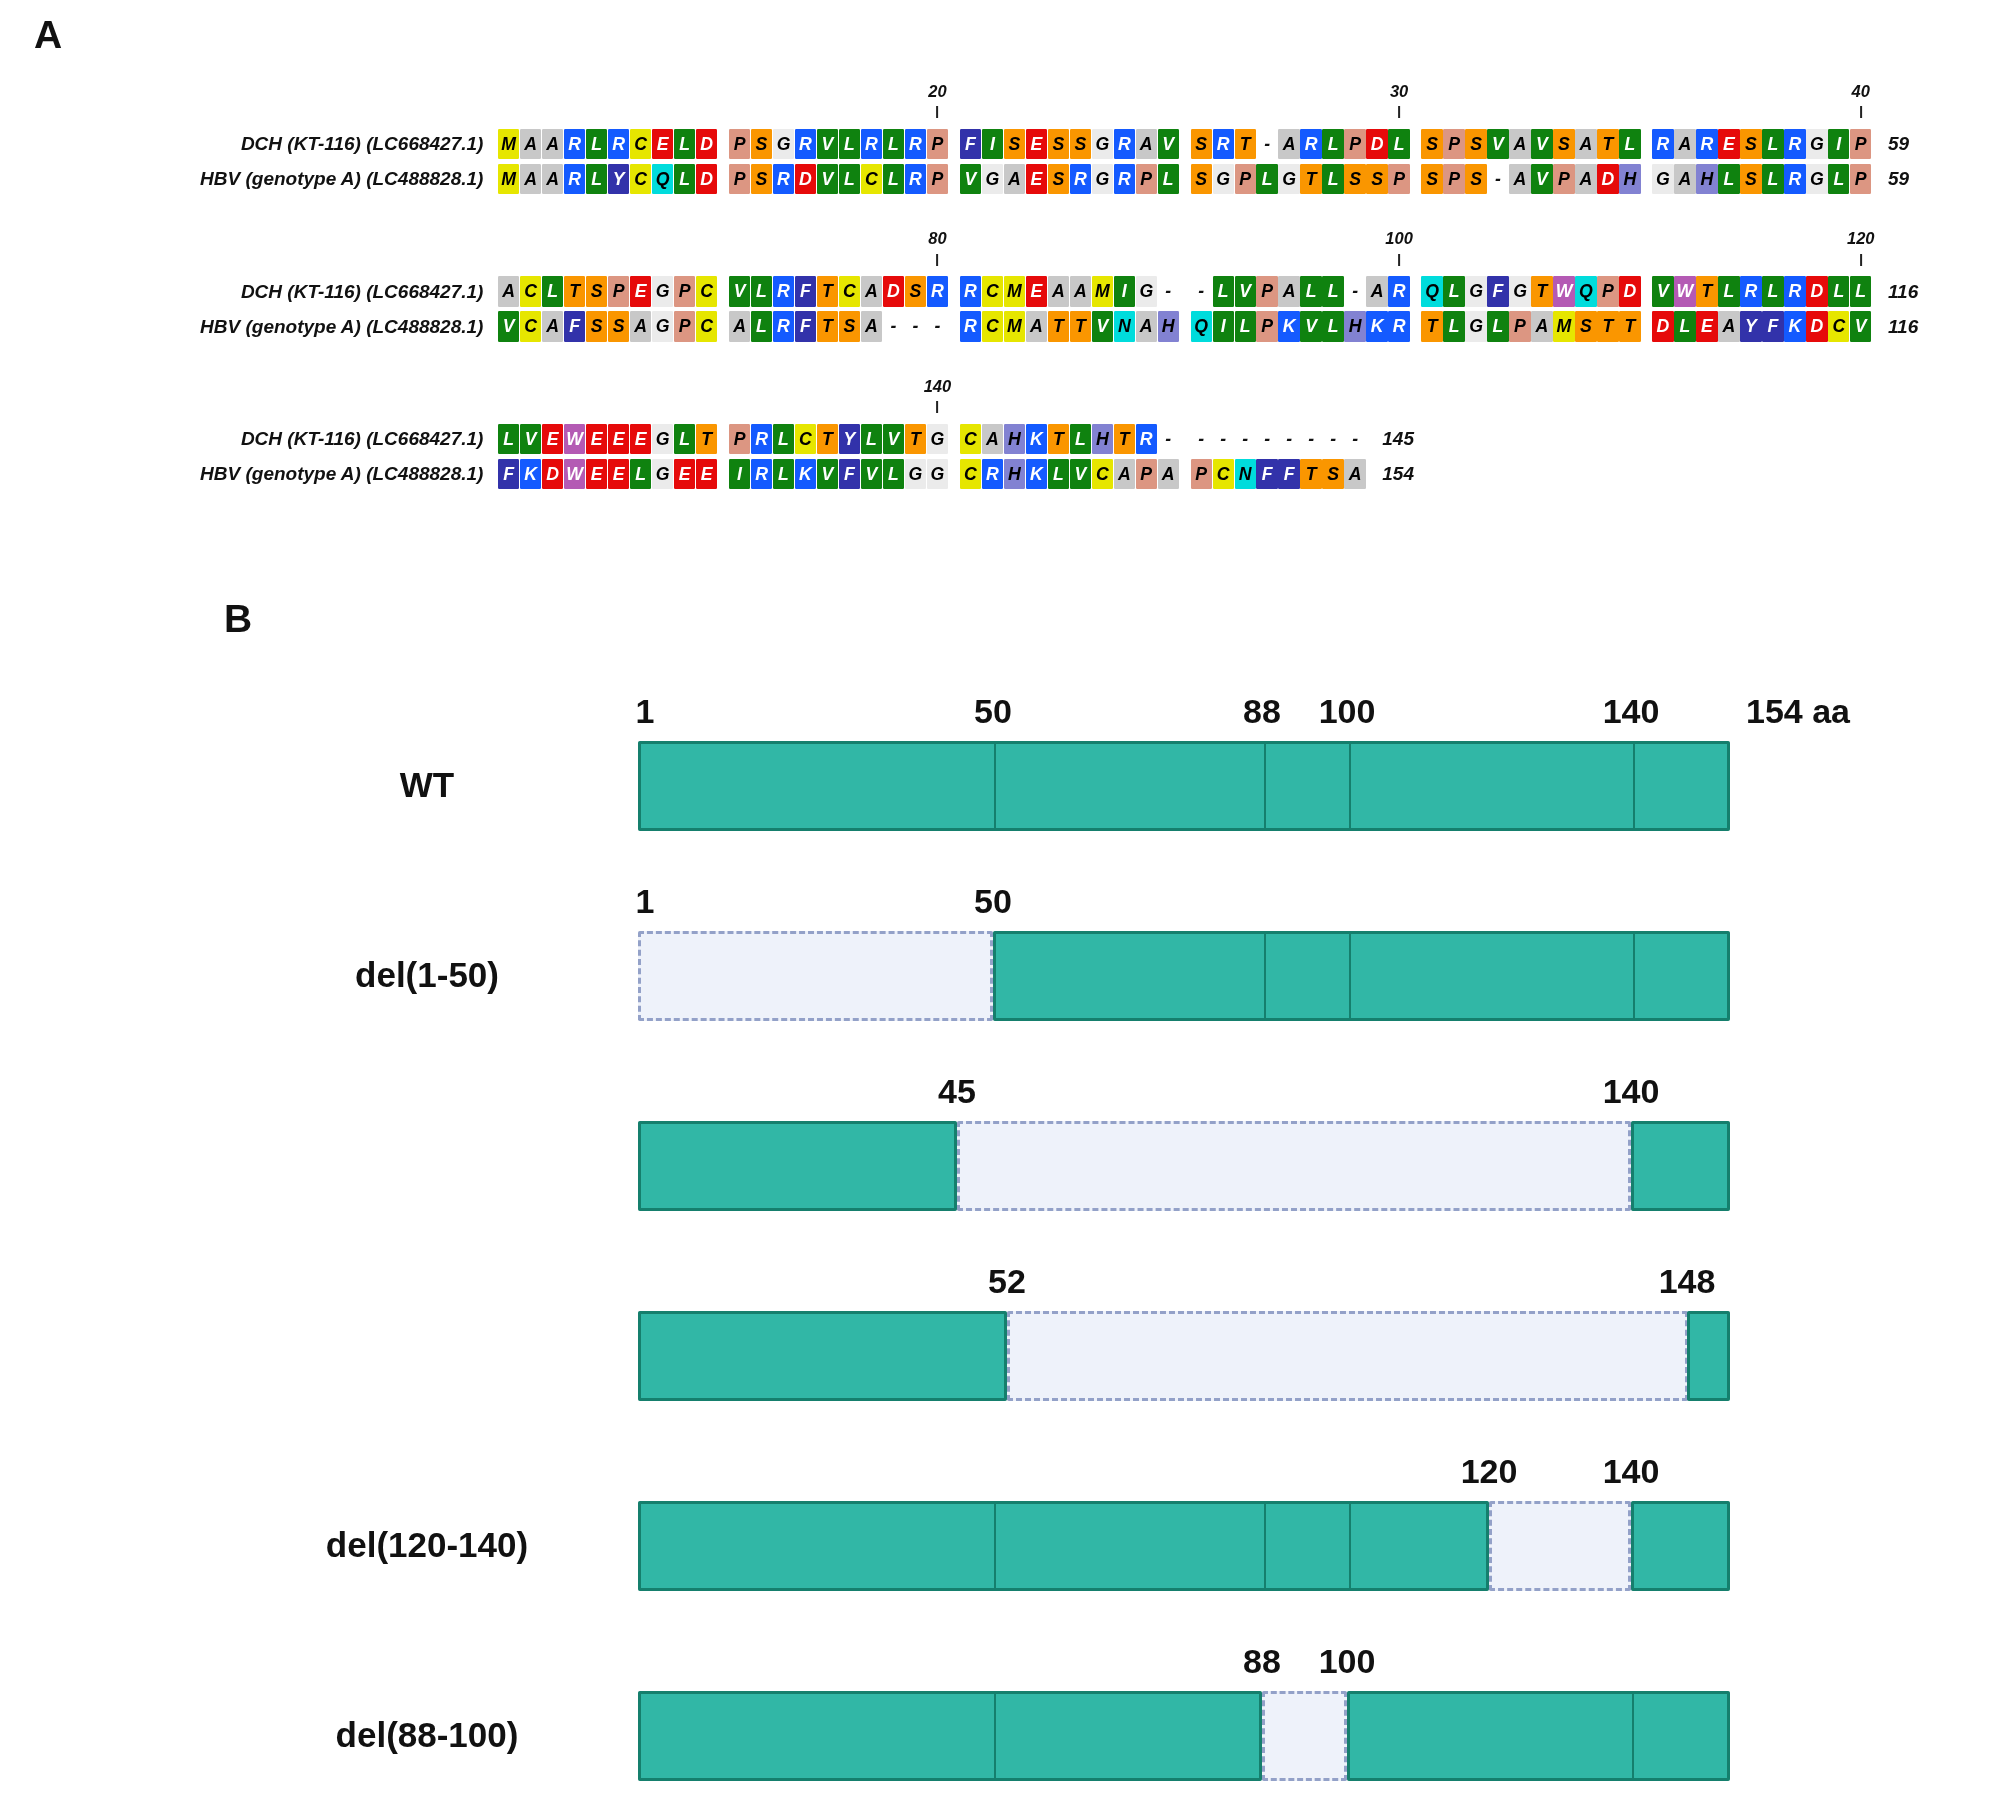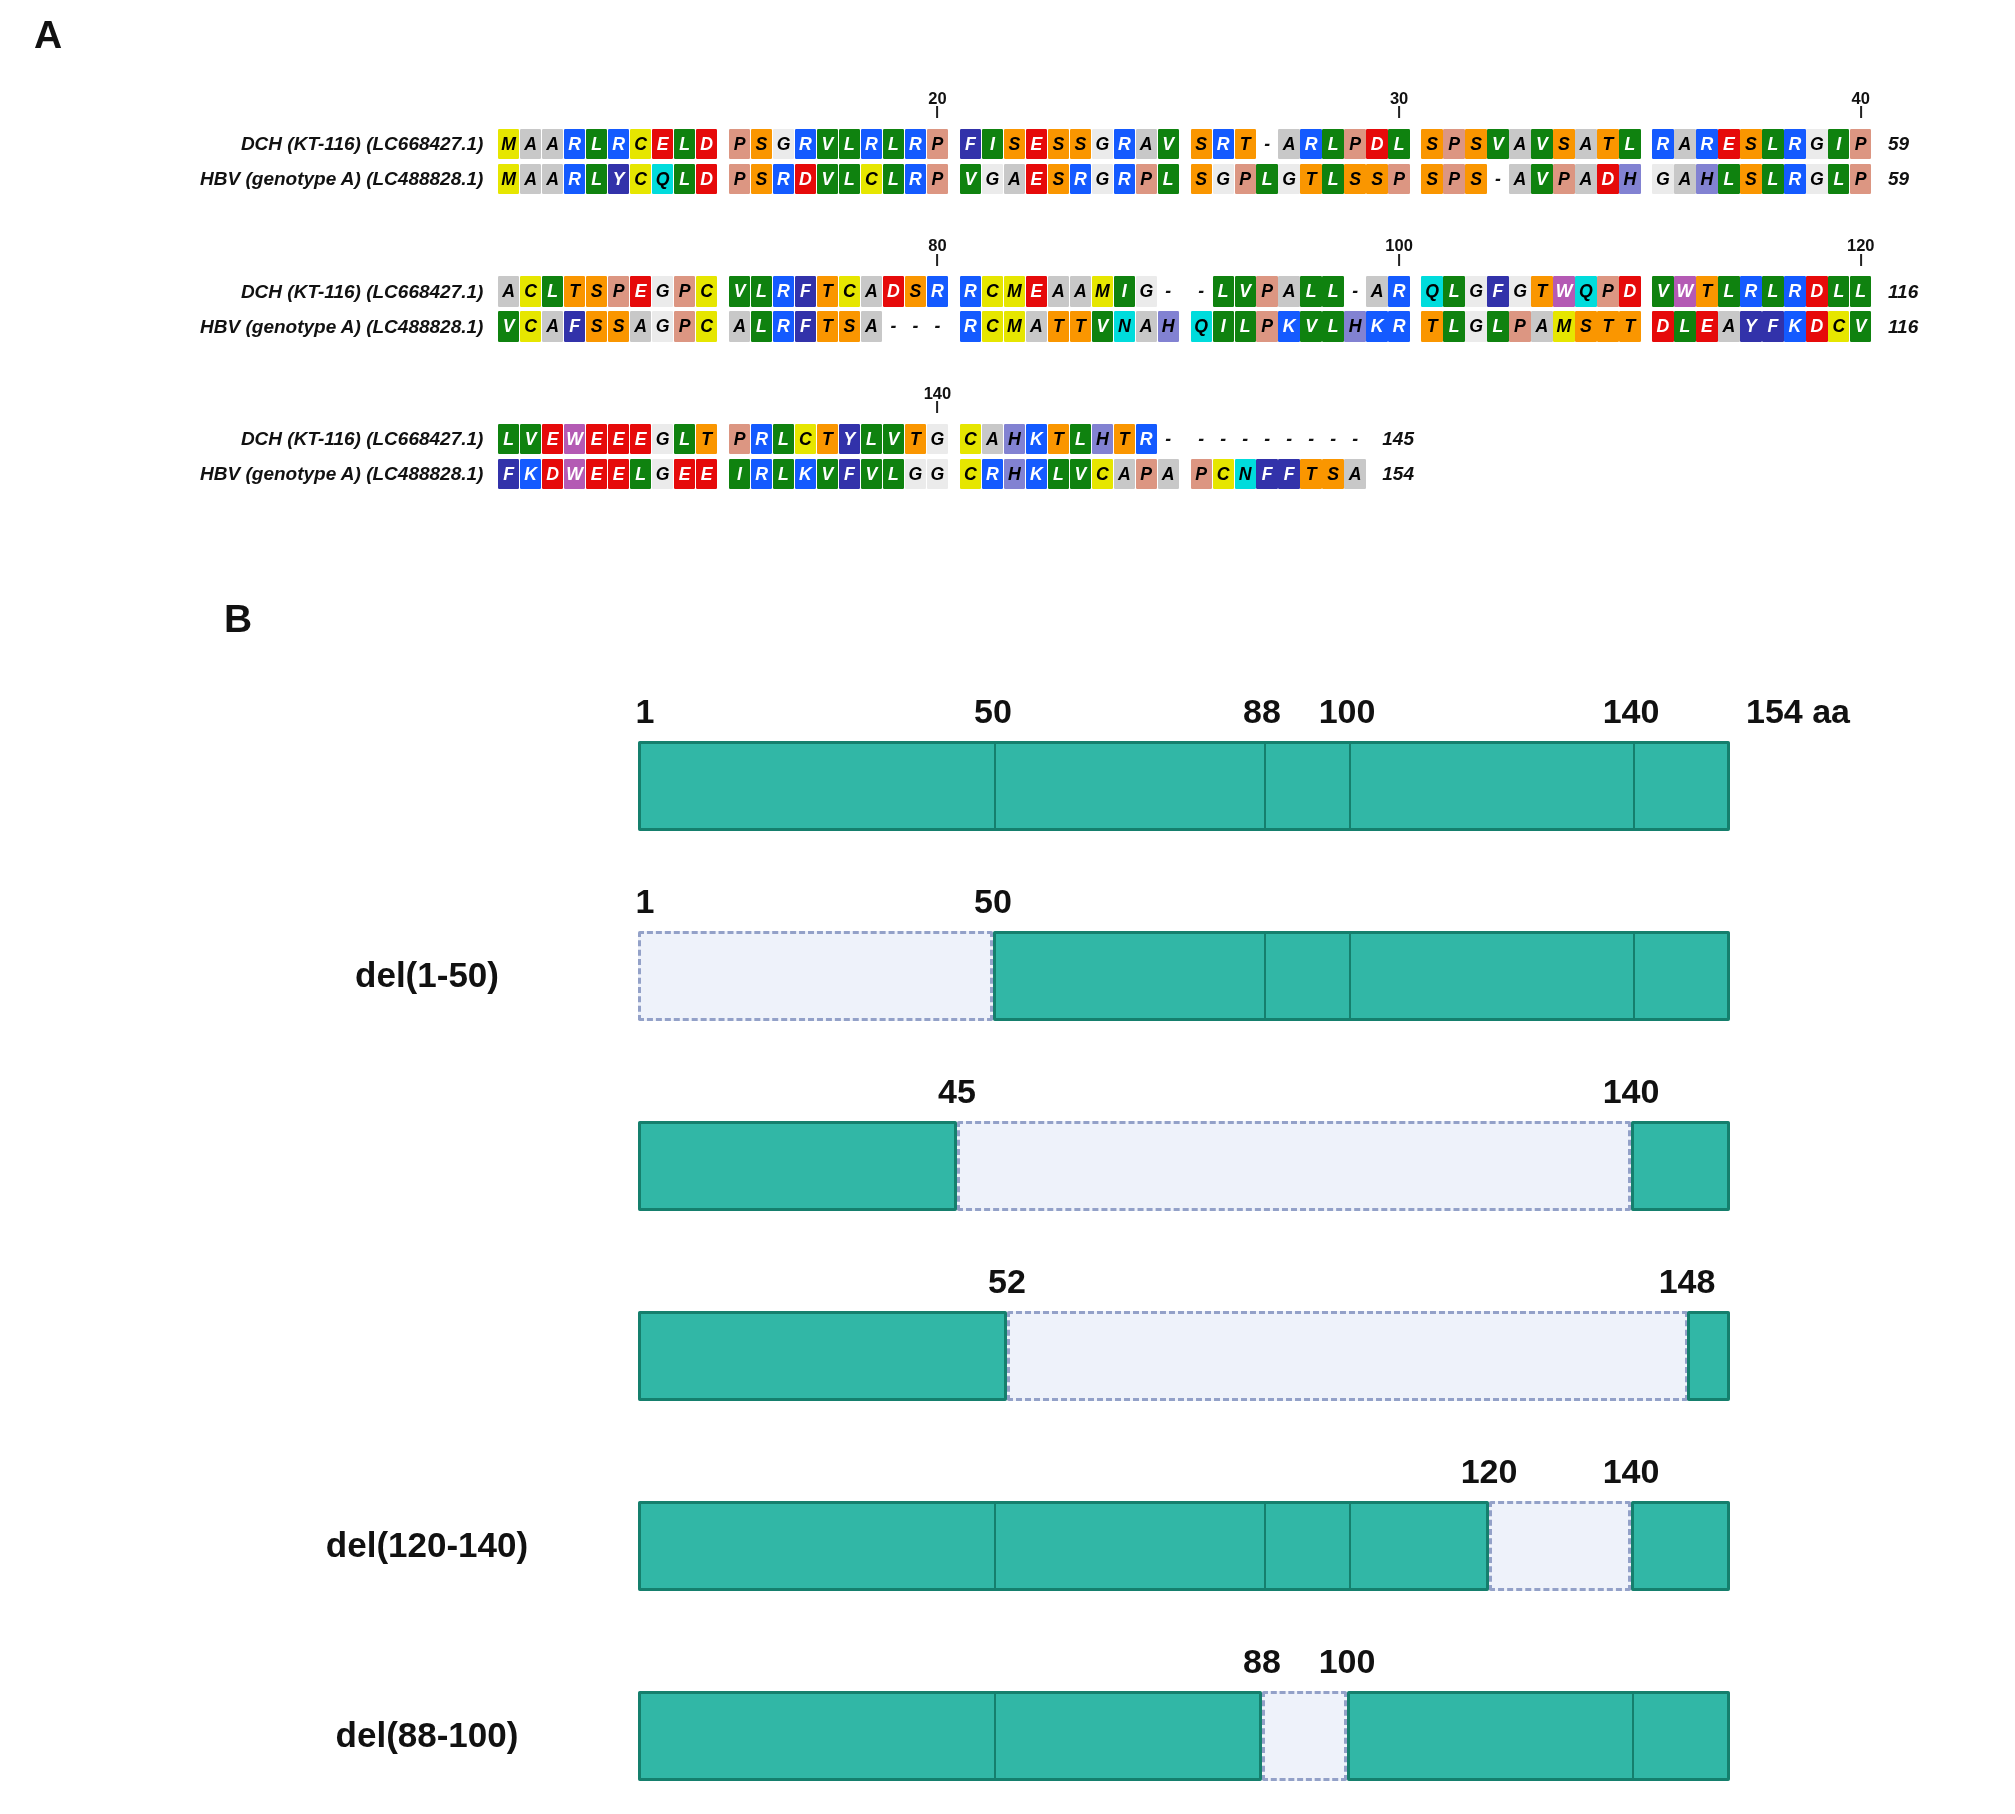--- a/index.html
+++ b/index.html
@@ -15,22 +15,22 @@
   .aln-row{display:flex;align-items:center;}
   .row-label{flex:none;width:464px;padding-right:14.6px;box-sizing:border-box;text-align:right;
              font-size:19px;font-weight:bold;white-space:nowrap;}
   .group{display:flex;flex:none;margin-right:11px;}
   .cell{flex:none;width:21.4px;height:30.5px;margin-right:0.6px;line-height:30.5px;text-align:center;
         font-size:17.7px;font-weight:bold;border-radius:1.2px;}
   .seq{margin-bottom:4.3px;font-style:italic;}
   .ruler{height:46px;margin-bottom:1.2px;align-items:flex-end;}
   .ruler .row-label{height:46px;}
   .ruler-cell{flex:none;position:relative;width:21.4px;height:46px;margin-right:0.6px;}
-  .tick-num{position:absolute;top:7px;left:50%;transform:translateX(-50%);
-            font-size:16.5px;font-weight:600;white-space:nowrap;}
+  .tick-num{position:absolute;top:0;left:50%;transform:translateX(-50%);
+            font-size:16.5px;font-weight:600;white-space:nowrap;font-style:italic;}
   .tick-line{position:absolute;top:24.4px;left:50%;transform:translateX(-50%);
              width:1.8px;height:12.2px;background:#222;}
   .end-num{flex:none;margin-left:4.9px;font-size:19px;font-weight:600;}
 
   
   .panel-b{position:absolute;left:0;top:580px;width:2015px;height:1235px;}
   .panel-b .panel-label{position:absolute;left:224px;top:17px;}
   .constructs{position:absolute;left:0;top:113px;width:2015px;}
   .construct-row{position:relative;height:190px;}
   .construct-label{position:absolute;left:244px;width:366px;top:72px;text-align:center;
@@ -682,20 +682,21 @@
             <div class="end-num">154</div>
           </div>
         </div>
       </div>
   </section>
 
   <section class="panel-b">
     <div class="panel-label">B</div>
     <div class="constructs">
         <div class="construct-row">
+          <div class="construct-label">WT</div>
           <div class="bar-area">
             <div class="marker" style="left: 7px;">1</div>
             <div class="marker" style="left: 355px;">50</div>
             <div class="marker" style="left: 624px;">88</div>
             <div class="marker" style="left: 709px;">100</div>
             <div class="marker" style="left: 993px;">140</div>
             <div class="end-marker" style="left: 1108px;">154 aa</div>
             <div class="bar">
               <div class="seg seg-solid" style="left: 0px; width: 1092px;">
                 <div class="divider" style="left: 353px;"></div>

